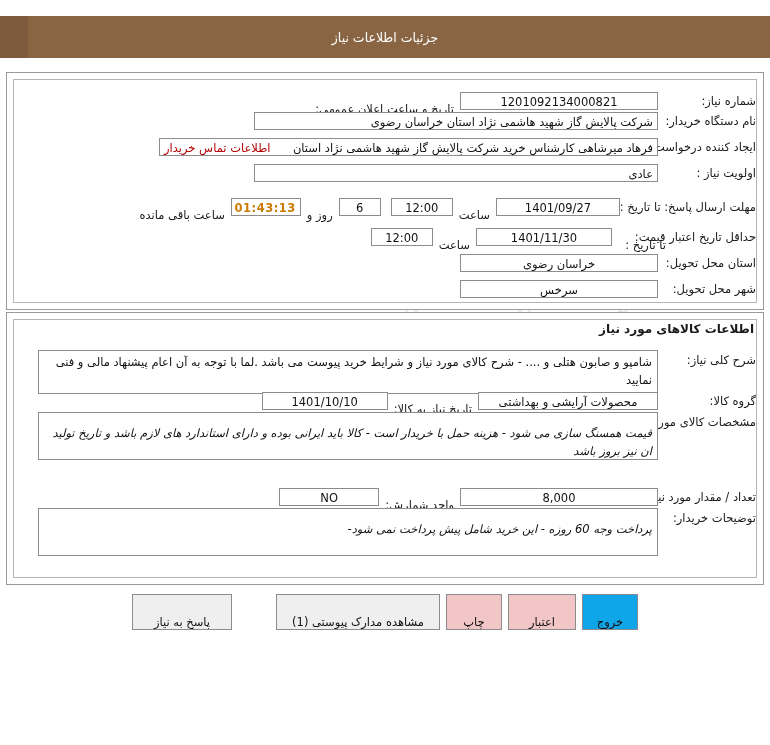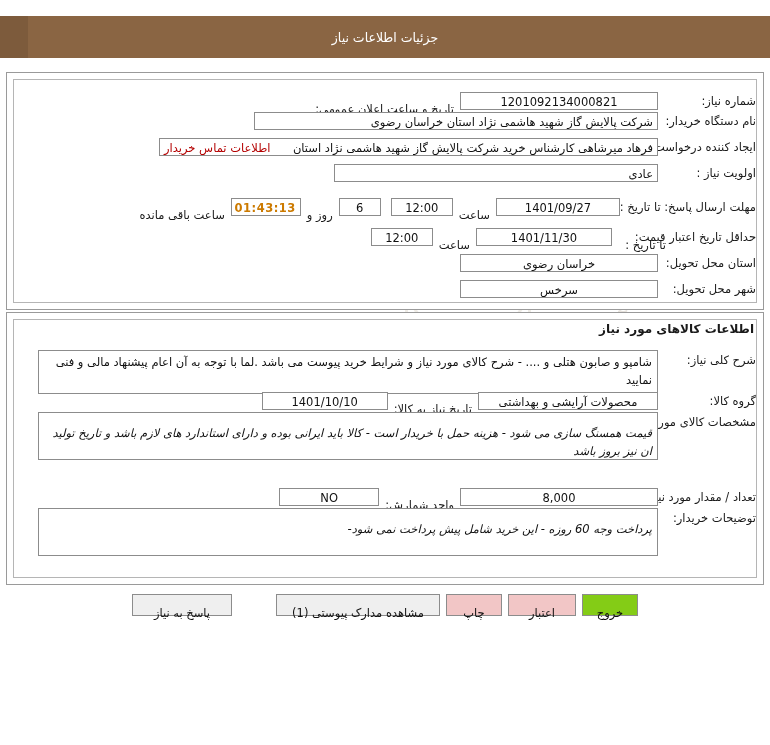--- a/index.html
+++ b/index.html
@@ -186,28 +186,28 @@
     justify-content: center;
     gap: 6px;
     z-index: 5;
   }
   .btn {
     border: 1px solid #8c8c8c;
     background: #efefef;
     font-size: 11.5px;
     height: 22px;
     line-height: 20px;
-    padding: 8px 12px;
+    padding: 17px 12px;
     color: #111;
     text-align: center;
     cursor: pointer;
     box-sizing: border-box;
   }
   .btn.pink { background: #f2c6c6; }
-  .btn.pink2 { background: #84cc16; }
+  .btn.pink2 { background: #0ea5e9; }
   .edge-left {
     position: absolute;
     left: 0; top: 0;
     width: 6px; height: 745px;
     background: #ffffff;
     z-index: 1;
   }
 </style>
 </head>
 <body>
@@ -250,21 +250,21 @@
   <div class="row" style="right:14px; top:138px;">
     <div class="lbl" style="width:92px;">ایجاد کننده درخواست:</div>
     <div class="field rt" style="width:499px; position:relative;">
       <span class="redtxt" style="float:left; text-decoration:none;">اطلاعات تماس خریدار</span>
       <span>فرهاد میرشاهی کارشناس خرید شرکت پالایش گاز شهید هاشمی نژاد   استان</span>
     </div>
   </div>
 
   <div class="row" style="right:14px; top:164px;">
     <div class="lbl" style="width:92px;">اولویت نیاز :</div>
-    <div class="field rt" style="width:324px;">عادی</div>
+    <div class="field rt" style="width:404px;">عادی</div>
   </div>
 
   <div class="row" style="right:14px; top:192px;">
     <div class="lbl" style="width:130px;">مهلت ارسال پاسخ:  تا تاریخ :</div>
     <div class="field" style="width:124px;">1401/09/27</div>
     <div class="inline-lbl">ساعت</div>
     <div class="field" style="width:62px;">12:00</div>
     <div class="field" style="width:42px; margin-right:10px;">6</div>
     <div class="inline-lbl">روز و</div>
     <div class="field countdown" style="width:70px;">01:43:13</div>

